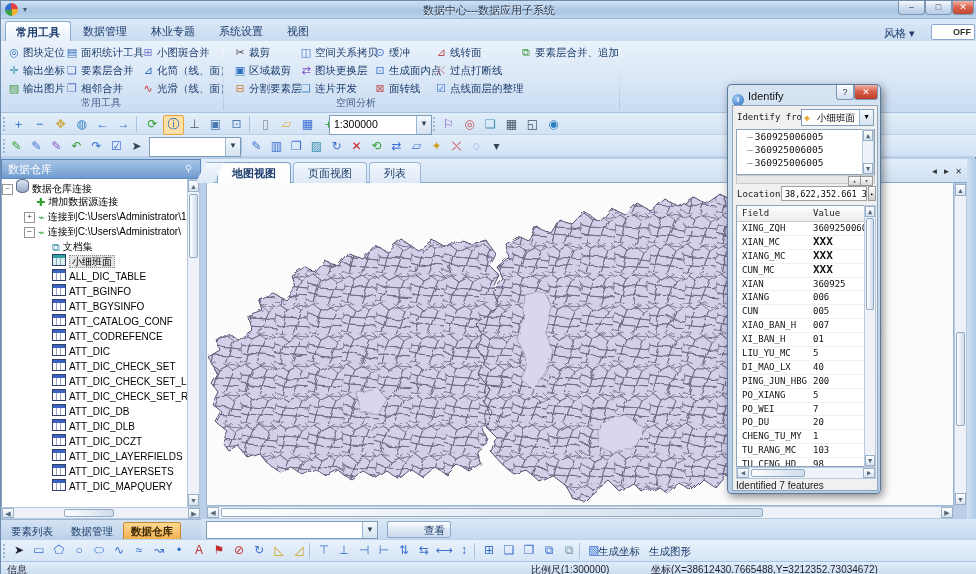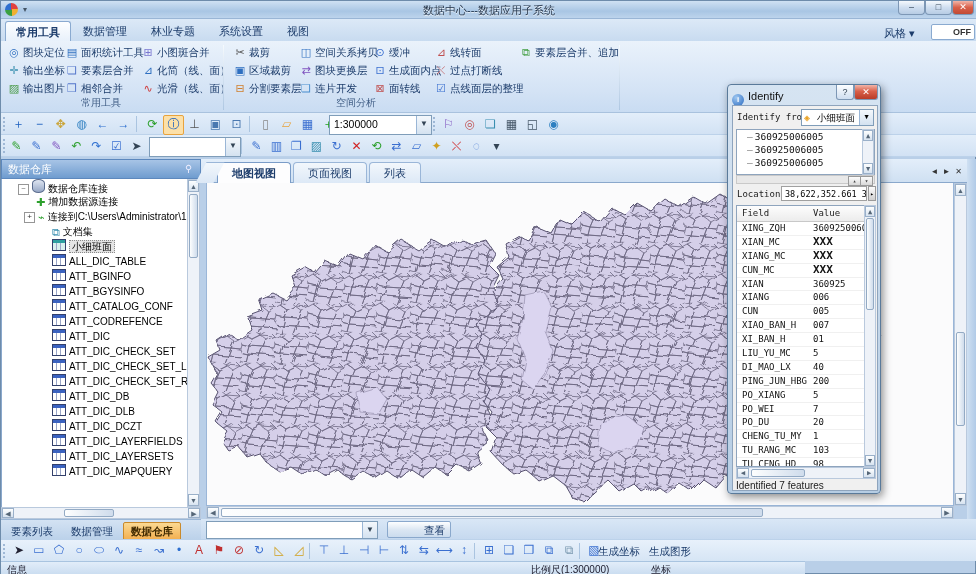--- a/index.html
+++ b/index.html
@@ -74,21 +74,21 @@
   #map-vsb{left:953px;top:182px;width:13px;height:323px;}
   #map-hsb{left:205px;top:505px;width:748px;height:13px;}
   #right-strip{left:966px;top:158px;width:10px;height:402px;background:linear-gradient(90deg,#cfe0f2,#adc8e6);}
   #layer-row{left:200px;top:518px;width:776px;height:20px;background:linear-gradient(#d9e7f6,#c6d9ef);}
   #attr-btn{left:386px;top:520px;width:64px;height:17px;background:linear-gradient(#fdfeff,#dce7f3 50%,#cbdcee);
             border:1px solid #8aa8cc;border-radius:2px;font-size:10.5px;text-align:center;line-height:16px;color:#1c3c6b;padding-left:31px;}
   
   #drawbar{left:0;top:538px;width:976px;height:22px;background:linear-gradient(#e8f1fb,#d6e5f5);border-top:1px solid #bcd2ea;}
   .dbi{position:absolute;top:2px;width:20px;height:18px;text-align:center;line-height:17px;font-size:12px;}
   .dbtxt{position:absolute;top:3px;height:16px;font-size:10.5px;line-height:16px;color:#1c3c6b;}
-  #statusbar{left:0;top:560px;width:804px;height:14px;background:linear-gradient(#e2edf9,#c9dcf0);border-top:1px solid #a9c4e0;
+  #statusbar{left:0;top:560px;width:976px;height:14px;background:linear-gradient(#e2edf9,#c9dcf0);border-top:1px solid #a9c4e0;
              font-size:10px;color:#223;}
   .sbtext{position:absolute;top:1px;}
   
   #dlg{left:726px;top:83px;width:154px;height:410px;border:1px solid #5a7a9a;border-radius:4px;
        background:linear-gradient(#d6e4f2,#b6cde4);box-shadow:2px 3px 8px rgba(0,0,0,.45);z-index:50;}
   #dlg-title{left:4px;top:2px;height:18px;font-size:11px;color:#111;line-height:18px;}
   #dlg-ico{display:inline-block;width:12px;height:12px;border-radius:50%;background:radial-gradient(circle at 35% 30%,#9ec7f0,#2a6ac0);color:#fff;
            font-size:8px;font-weight:bold;text-align:center;line-height:12px;vertical-align:-2px;margin-right:4px;}
   .dlg-btn{top:0px;height:15px;border:1px solid #7d97b5;border-top:none;border-radius:0 0 3px 3px;font-size:9px;text-align:center;line-height:14px;}
   #dlg-help{left:108px;width:18px;background:linear-gradient(#fdfeff,#cfdef0);color:#345;}
@@ -219,23 +219,24 @@
       <div class="tbi" style="left: 405px; color: rgb(58, 111, 208);">▱</div>
       <div class="tbi" style="left: 425px; color: rgb(208, 160, 32);">✦</div>
       <div class="tbi" style="left: 445px; color: rgb(208, 32, 32);">⤬</div>
       <div class="tbi" style="left: 465px; color: rgb(58, 111, 208);">◌</div>
       <div class="tbi" style="left: 485px; color: rgb(51, 68, 85);">▾</div>
     </div>
 
   <div id="lp-header" class="abs">数据仓库</div>
   <div id="lp-pin" class="abs">⚲</div>
   <div id="tree" class="abs">
-      <div class="trow" style="padding-left: 16px; font-family: Liberation Serif, serif;"><span class="exp">−</span><span class="ti ic-db"></span><span>数据仓库连接</span></div>
+      <div class="trow" style="padding-left: 0; font-family: Liberation Serif, serif;"><span class="exp">−</span><span class="ti ic-db"></span><span>数据仓库连接</span></div>
       <div class="trow" style="padding-left: 22px;"><span style="display: inline-block; width: 12px;"></span><span class="ti ic-glyph" style="color: rgb(45, 160, 45);">✚</span><span>增加数据源连接</span></div>
       <div class="trow" style="padding-left: 22px;"><span class="exp">+</span><span class="ti ic-glyph" style="color: rgb(45, 160, 45);">⌁</span><span>连接到C:\Users\Administrator\1</span></div>
+      <div class="trow" style="padding-left: 22px;"><span class="exp">−</span><span class="ti ic-glyph" style="color: rgb(45, 160, 45);">⌁</span><span>连接到C:\Users\Administrator\</span></div>
       <div class="trow" style="padding-left: 38px;"><span style="display: inline-block; width: 12px;"></span><span class="ti ic-glyph" style="color: rgb(58, 143, 176);">⧉</span><span>文档集</span></div>
       <div class="trow" style="padding-left: 38px;"><span style="display: inline-block; width: 12px;"></span><span class="ti ic-table" style="background: linear-gradient(rgb(45, 160, 160) 0px, rgb(45, 160, 160) 3px, rgb(216, 240, 238) 3px);"></span><span class="sel-item">小细班面</span></div>
       <div class="trow" style="padding-left: 38px;"><span style="display: inline-block; width: 12px;"></span><span class="ti ic-table"></span><span>ALL_DIC_TABLE</span></div>
       <div class="trow" style="padding-left: 38px;"><span style="display: inline-block; width: 12px;"></span><span class="ti ic-table"></span><span>ATT_BGINFO</span></div>
       <div class="trow" style="padding-left: 38px;"><span style="display: inline-block; width: 12px;"></span><span class="ti ic-table"></span><span>ATT_BGYSINFO</span></div>
       <div class="trow" style="padding-left: 38px;"><span style="display: inline-block; width: 12px;"></span><span class="ti ic-table"></span><span>ATT_CATALOG_CONF</span></div>
       <div class="trow" style="padding-left: 38px;"><span style="display: inline-block; width: 12px;"></span><span class="ti ic-table"></span><span>ATT_CODREFENCE</span></div>
       <div class="trow" style="padding-left: 38px;"><span style="display: inline-block; width: 12px;"></span><span class="ti ic-table"></span><span>ATT_DIC</span></div>
       <div class="trow" style="padding-left: 38px;"><span style="display: inline-block; width: 12px;"></span><span class="ti ic-table"></span><span>ATT_DIC_CHECK_SET</span></div>
       <div class="trow" style="padding-left: 38px;"><span style="display: inline-block; width: 12px;"></span><span class="ti ic-table"></span><span>ATT_DIC_CHECK_SET_LIMIT</span></div>

